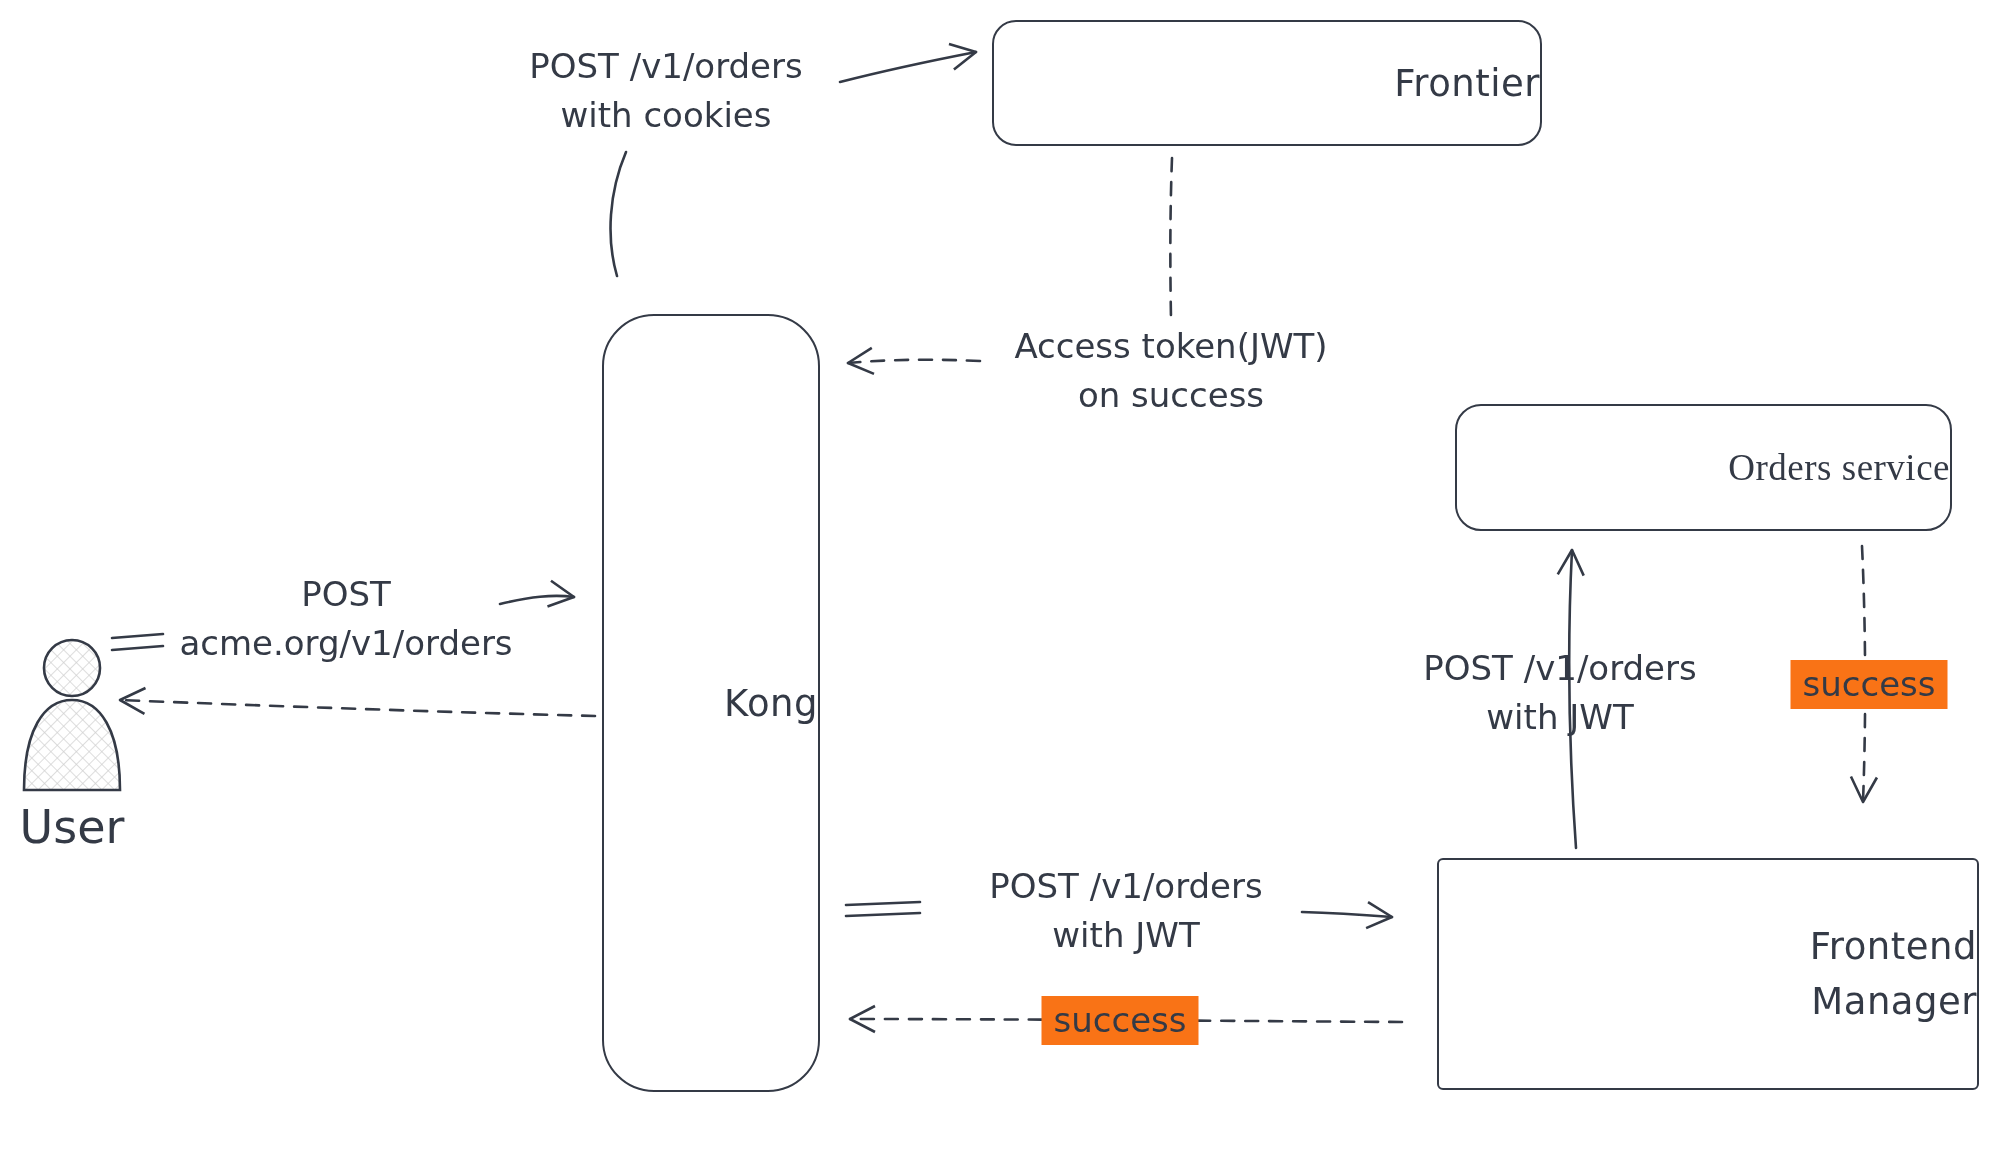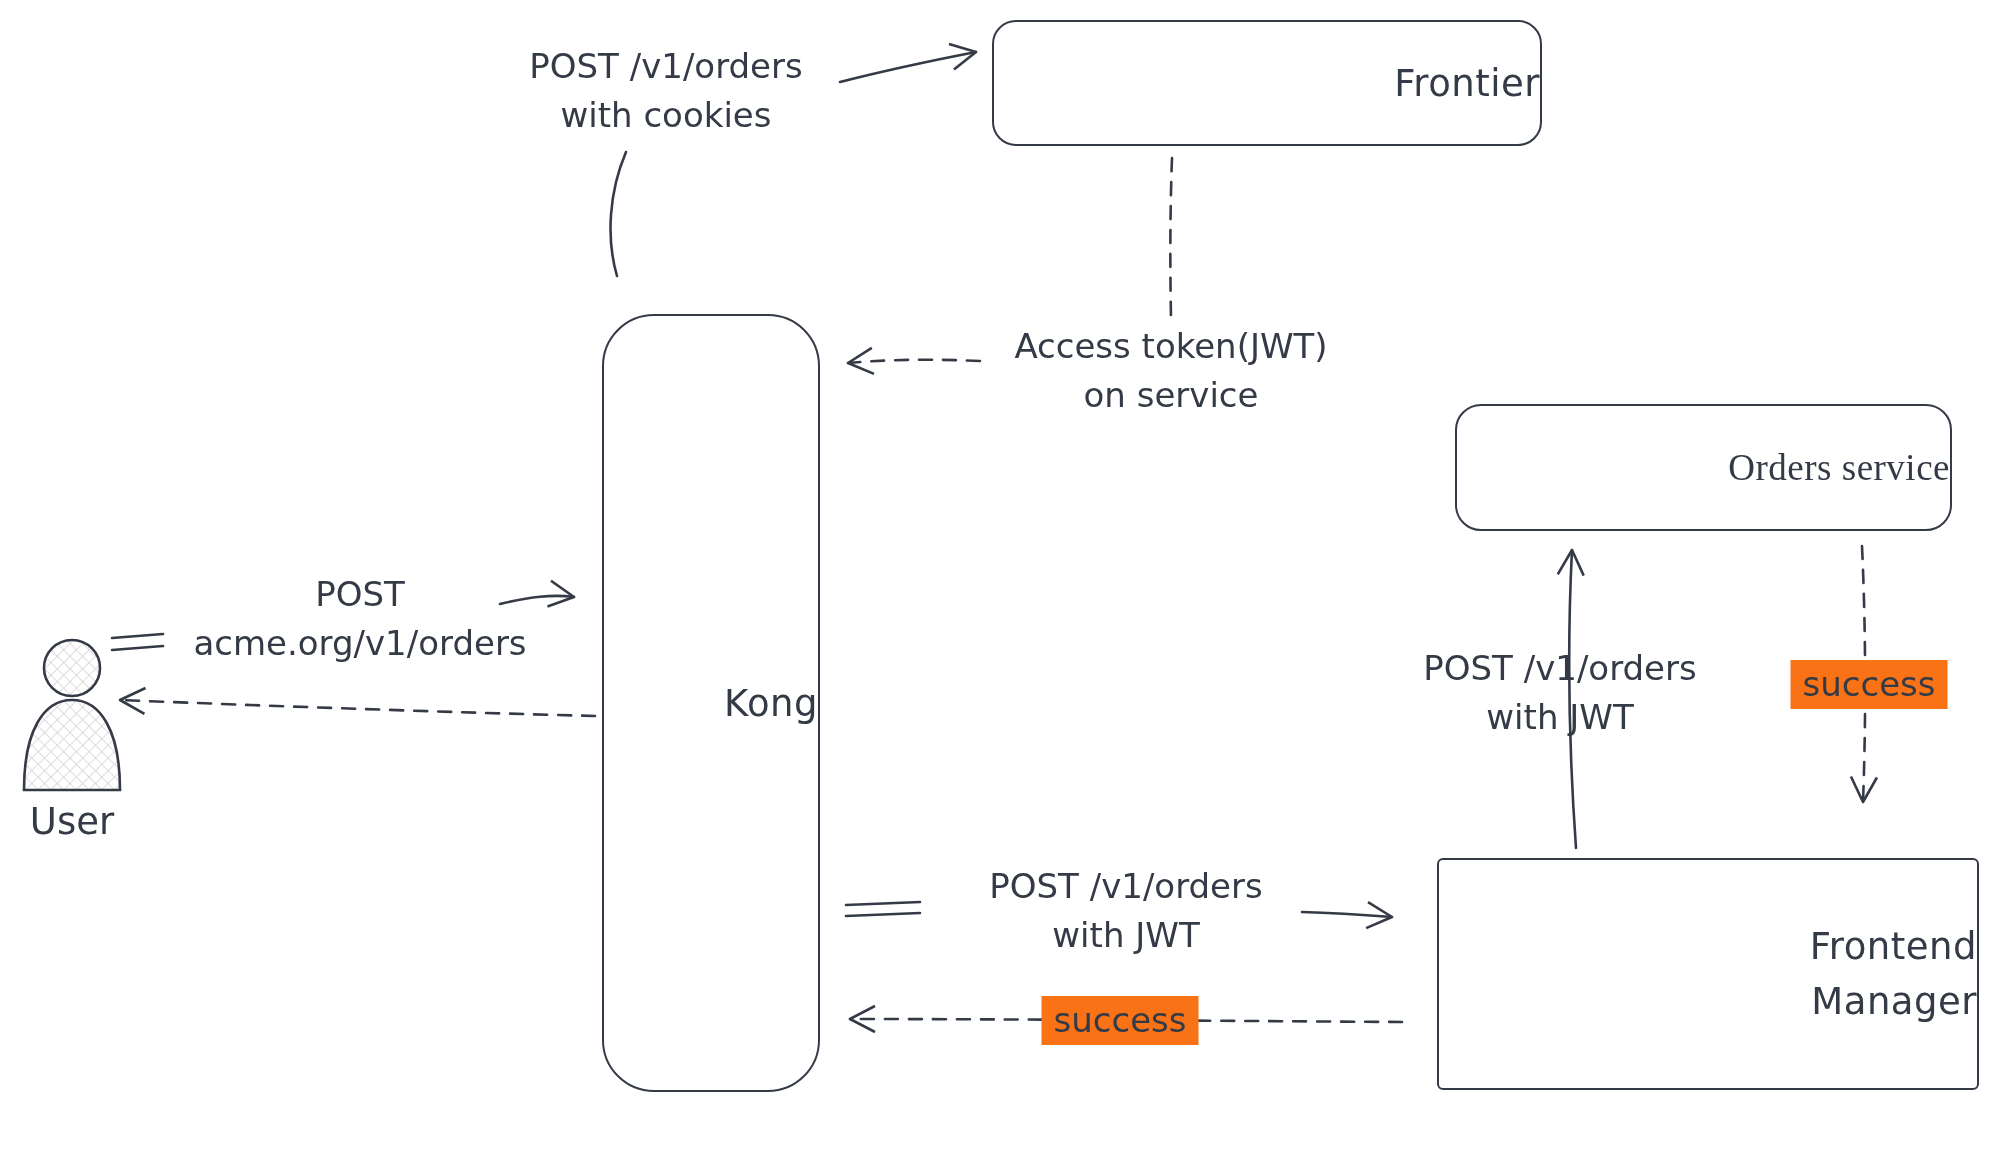--- a/index.html
+++ b/index.html
@@ -26,26 +26,26 @@
   .node-kong { left: 602px; top: 314px; width: 218px; height: 778px; border-radius: 52px; }
   .node-orders { left: 1455px; top: 404px; width: 497px; height: 127px; border-radius: 26px; font-family: Liberation Serif, serif; }
   .node-fm { left: 1437px; top: 858px; width: 542px; height: 232px; border-radius: 6px; line-height: 1.5; }
   .edge-label {
     position: absolute; transform: translateX(-50%);
     text-align: center; font-size: 34px; line-height: 1.45; white-space: nowrap;
   }
   .edge-label.bg { background: #f97316; padding: 0 12px; }
   .lbl-cookies { left: 666px; top: 42px; }
   .lbl-access { left: 1171px; top: 322px; }
-  .lbl-acme { left: 360px; top: 570px; }
+  .lbl-acme { left: 346px; top: 570px; }
   .lbl-jwt-fm { left: 1126px; top: 862px; }
   .lbl-success-kong { left: 1120px; top: 996px; }
   .lbl-jwt-orders { left: 1560px; top: 644px; }
   .lbl-success-orders { left: 1869px; top: 660px; }
-  .lbl-user { position: absolute; left: 72px; top: 800px; transform: translateX(-50%); font-size: 37px; }
+  .lbl-user { position: absolute; left: 72px; top: 800px; transform: translateX(-50%); font-size: 46px; }
 </style>
 </head>
 <body>
 
 <div class="canvas">
 
   <svg class="wires" width="1998" height="1174" viewBox="0 0 1998 1174">
     <defs>
       <marker id="ah" viewBox="0 0 40 40" refX="33" refY="20" markerWidth="40" markerHeight="40" markerUnits="userSpaceOnUse" orient="auto">
         <path d="M 8 7 L 33 20 L 8 33"></path>
@@ -102,21 +102,21 @@
     <span>Manager</span>
   </div>
 
   <div class="edge-label lbl-cookies">
     <div>POST /v1/orders</div>
     <div>with cookies</div>
   </div>
 
   <div class="edge-label lbl-access">
     <div>Access token(JWT)</div>
-    <div>on service</div>
+    <div>on success</div>
   </div>
 
   <div class="edge-label lbl-acme">
     <div>POST</div>
     <div>acme.org/v1/orders</div>
   </div>
 
   <div class="edge-label lbl-jwt-fm">
     <div>POST /v1/orders</div>
     <div>with JWT</div>

